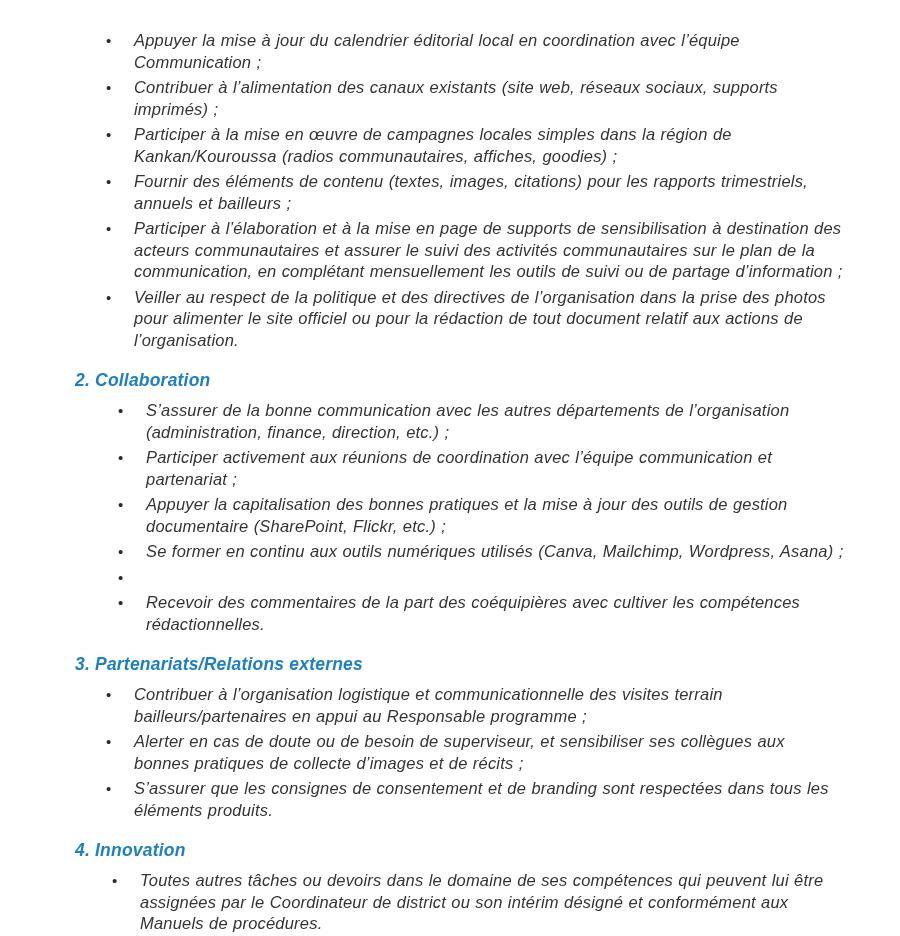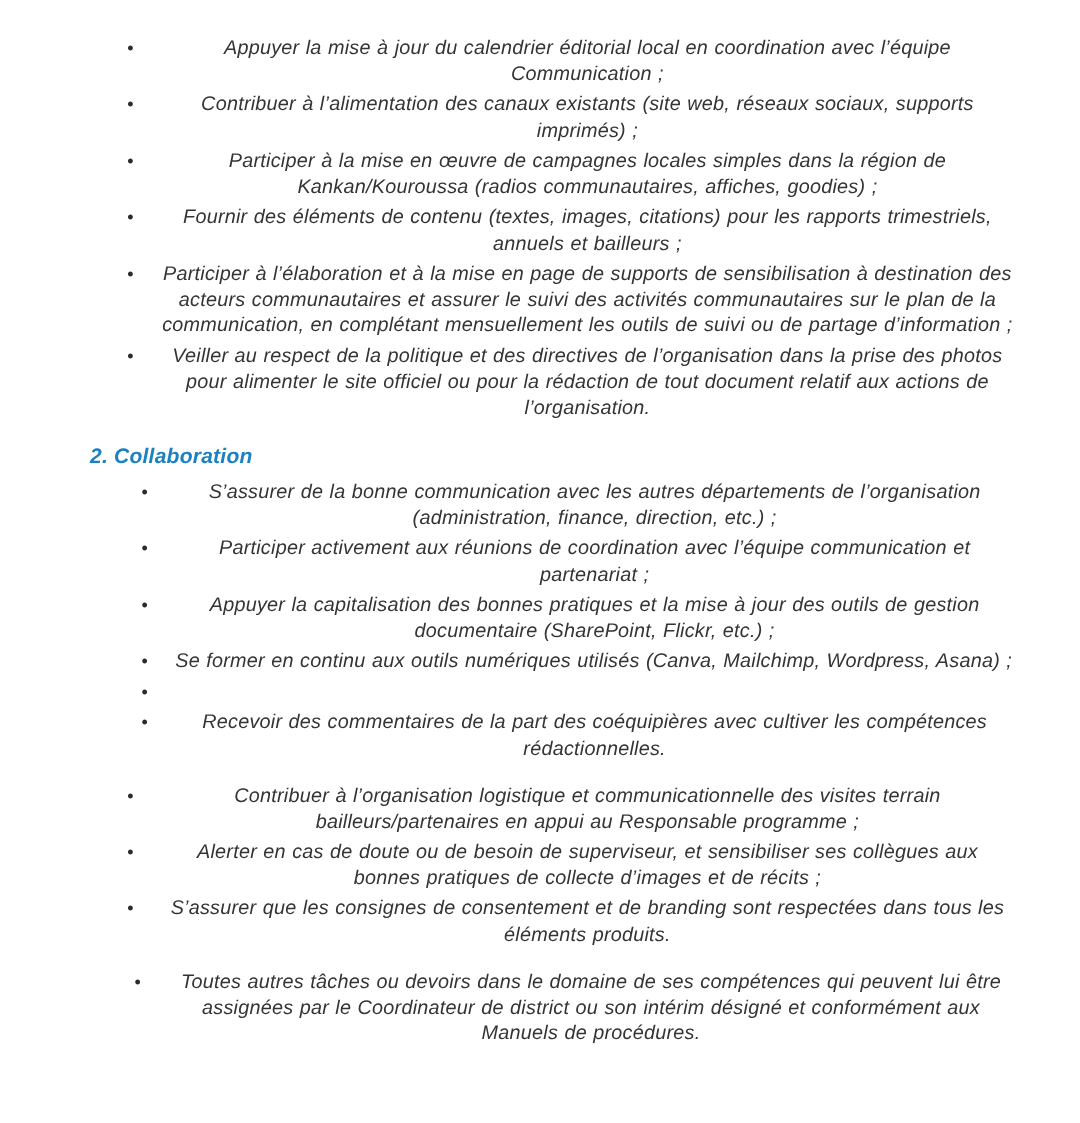--- a/index.html
+++ b/index.html
@@ -50,21 +50,20 @@
     font-size: 15px;
     line-height: 21.5px;
     color: #2b2b2b;
   }
   .bullet-text {
     max-width: 712px;
     font-size: 16.5px;
     line-height: 21.5px;
     letter-spacing: 0.2px;
     word-spacing: 0.5px;
-    text-align: center;
   }
   .section { margin: 0; }
   .section + .section { margin-top: 18px; }
 </style>
 </head>
 <body>
 
 <div class="doc">
 
   <div class="section">
@@ -119,37 +118,39 @@
         <span class="bullet-icon">•</span>
       </li>
       <li class="list-item">
         <span class="bullet-icon">•</span>
         <span class="bullet-text">Recevoir des commentaires de la part des coéquipières avec cultiver les compétences rédactionnelles.</span>
       </li>
     </ul>
   </div>
 
   <div class="section">
+    <h2 class="section-heading">3. Partenariats/Relations externes</h2>
     <ul class="bullet-list indent-a">
       <li class="list-item">
         <span class="bullet-icon">•</span>
         <span class="bullet-text">Contribuer à l’organisation logistique et communicationnelle des visites terrain bailleurs/partenaires en appui au Responsable programme ;</span>
       </li>
       <li class="list-item">
         <span class="bullet-icon">•</span>
         <span class="bullet-text">Alerter en cas de doute ou de besoin de superviseur, et sensibiliser ses collègues aux bonnes pratiques de collecte d’images et de récits ;</span>
       </li>
       <li class="list-item">
         <span class="bullet-icon">•</span>
         <span class="bullet-text">S’assurer que les consignes de consentement et de branding sont respectées dans tous les éléments produits.</span>
       </li>
     </ul>
   </div>
 
   <div class="section">
+    <h2 class="section-heading">4. Innovation</h2>
     <ul class="bullet-list indent-c">
       <li class="list-item">
         <span class="bullet-icon">•</span>
         <span class="bullet-text">Toutes autres tâches ou devoirs dans le domaine de ses compétences qui peuvent lui être assignées par le Coordinateur de district ou son intérim désigné et conformément aux Manuels de procédures.</span>
       </li>
     </ul>
   </div>
 
 </div>
 

